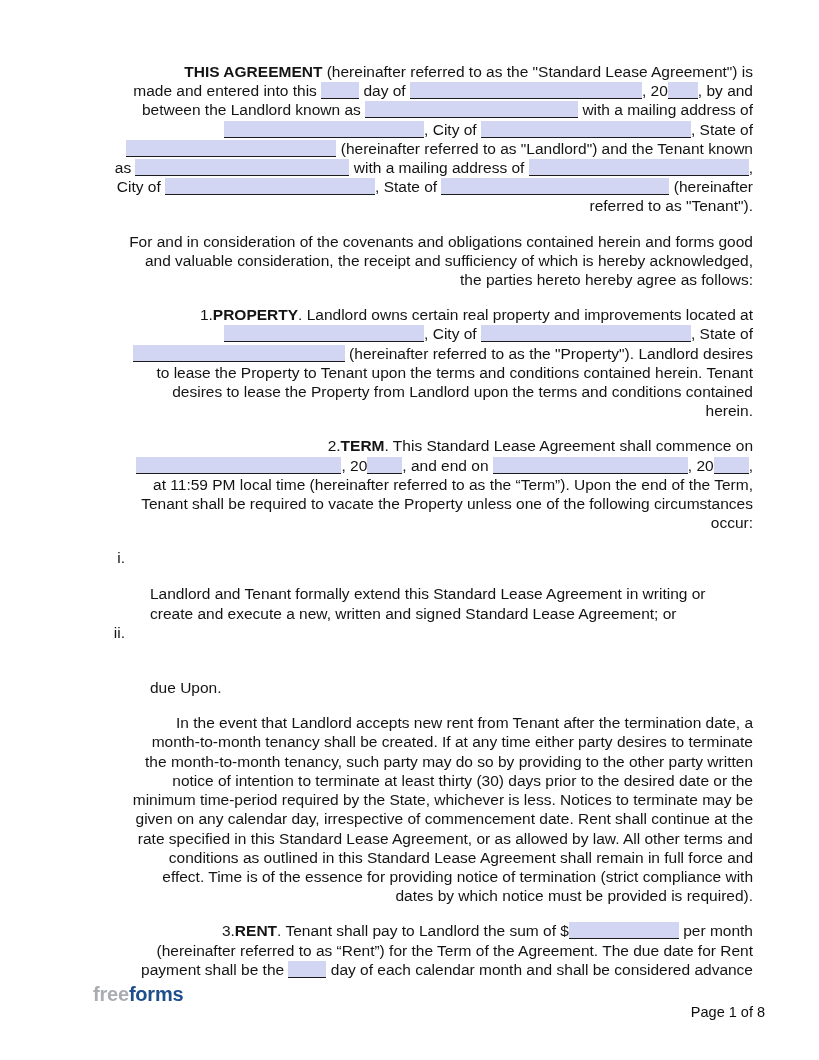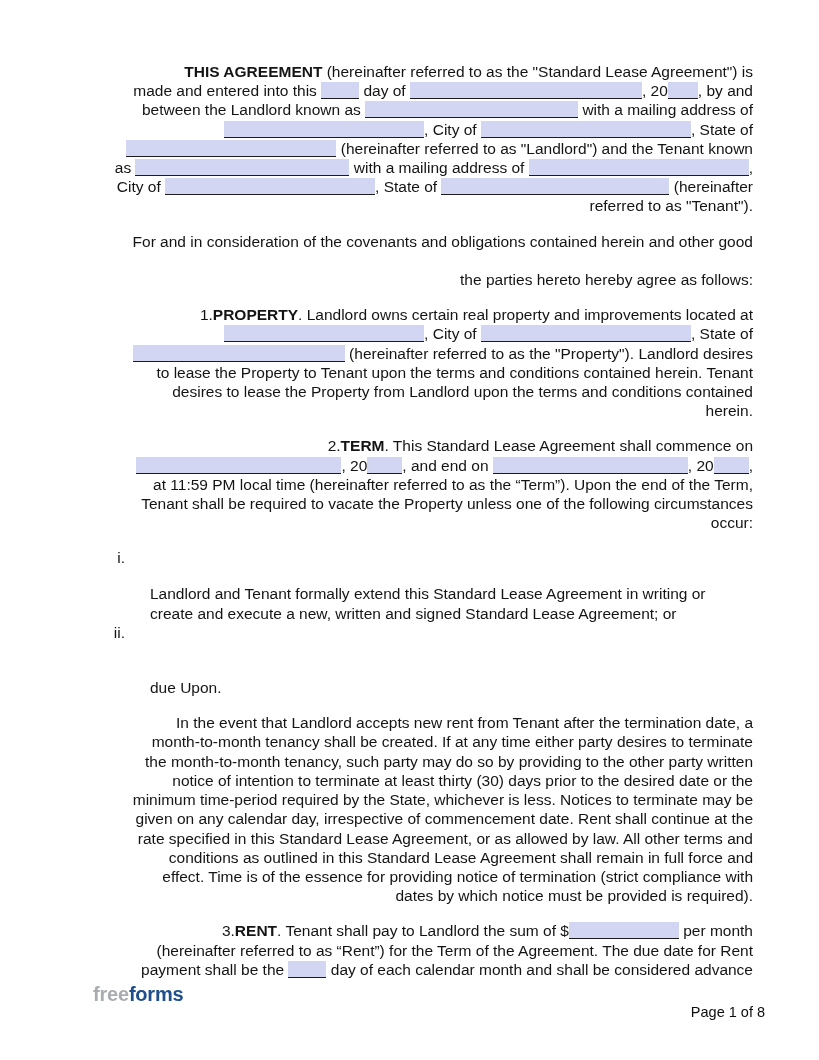--- a/index.html
+++ b/index.html
@@ -96,21 +96,21 @@
   }
 </style>
 </head>
 <body>
 
 <div class="page">
 
   <div class="doc">
     <div id="doc-blocks">
         <p class="block"><span class="tab" style="width: 45px;"></span><b>THIS AGREEMENT</b><span> (hereinafter referred to as the "Standard Lease Agreement") is</span><br><span>made and entered into this </span><span class="blank" style="width: 38px;"></span><span> day of </span><span class="blank" style="width: 232px;"></span><span>, 20</span><span class="blank" style="width: 30px;"></span><span>, by and</span><br><span>between the Landlord known as </span><span class="blank" style="width: 213px;"></span><span> with a mailing address of</span><br><span class="blank" style="width: 200px;"></span><span>, City of </span><span class="blank" style="width: 210px;"></span><span>, State of</span><br><span class="blank" style="width: 210px;"></span><span> (hereinafter referred to as "Landlord") and the Tenant known</span><br><span>as </span><span class="blank" style="width: 214px;"></span><span> with a mailing address of </span><span class="blank" style="width: 220px;"></span><span>,</span><br><span>City of </span><span class="blank" style="width: 210px;"></span><span>, State of </span><span class="blank" style="width: 228px;"></span><span> (hereinafter</span><br><span>referred to as "Tenant").</span></p>
-        <p class="block"><span>For and in consideration of the covenants and obligations contained herein and other good</span><br><br><span>the parties hereto hereby agree as follows:</span></p>
+        <p class="block"><span>For and in consideration of the covenants and obligations contained herein and forms good</span><br><span>and valuable consideration, the receipt and sufficiency of which is hereby acknowledged,</span><br><span>the parties hereto hereby agree as follows:</span></p>
         <p class="block"><span class="secnum">1.</span><b>PROPERTY</b><span>. Landlord owns certain real property and improvements located at</span><br><span class="blank" style="width: 200px;"></span><span>, City of </span><span class="blank" style="width: 210px;"></span><span>, State of</span><br><span class="blank" style="width: 212px;"></span><span> (hereinafter referred to as the "Property"). Landlord desires</span><br><span>to lease the Property to Tenant upon the terms and conditions contained herein. Tenant</span><br><span>desires to lease the Property from Landlord upon the terms and conditions contained</span><br><span>herein.</span></p>
         <p class="block"><span class="secnum">2.</span><b>TERM</b><span>. This Standard Lease Agreement shall commence on</span><br><span class="blank" style="width: 205px;"></span><span>, 20</span><span class="blank" style="width: 35px;"></span><span>, and end on </span><span class="blank" style="width: 195px;"></span><span>, 20</span><span class="blank" style="width: 35px;"></span><span>,</span><br><span>at 11:59 PM local time (hereinafter referred to as the “Term”). Upon the end of the Term,</span><br><span>Tenant shall be required to vacate the Property unless one of the following circumstances</span><br><span>occur:</span></p>
         <div class="list">
           <div class="list-item">
             <span class="li-marker">i.</span>
             <div class="li-content"><span>Landlord and Tenant formally extend this Standard Lease Agreement in writing or</span><br><span>create and execute a new, written and signed Standard Lease Agreement; or</span></div>
           </div>
           <div class="list-item">
             <span class="li-marker">ii.</span>
             <div class="li-content"><br><span>due Upon.</span></div>

